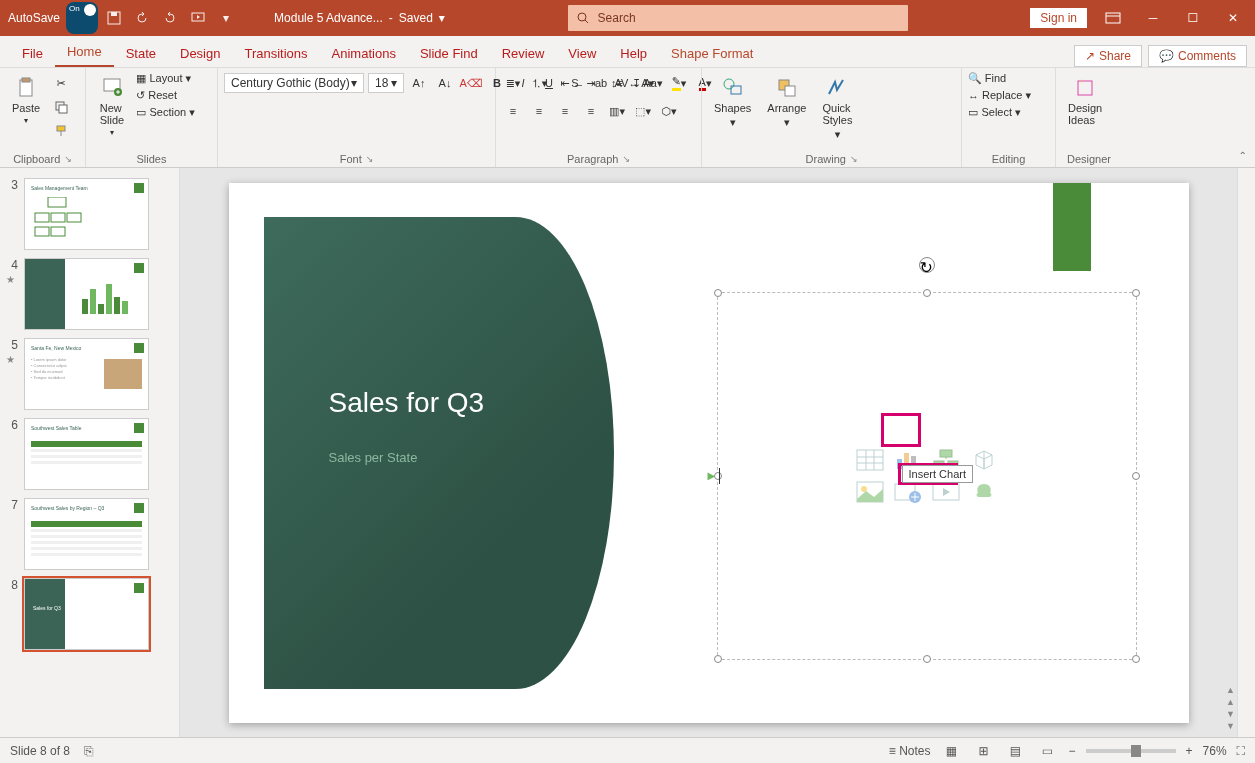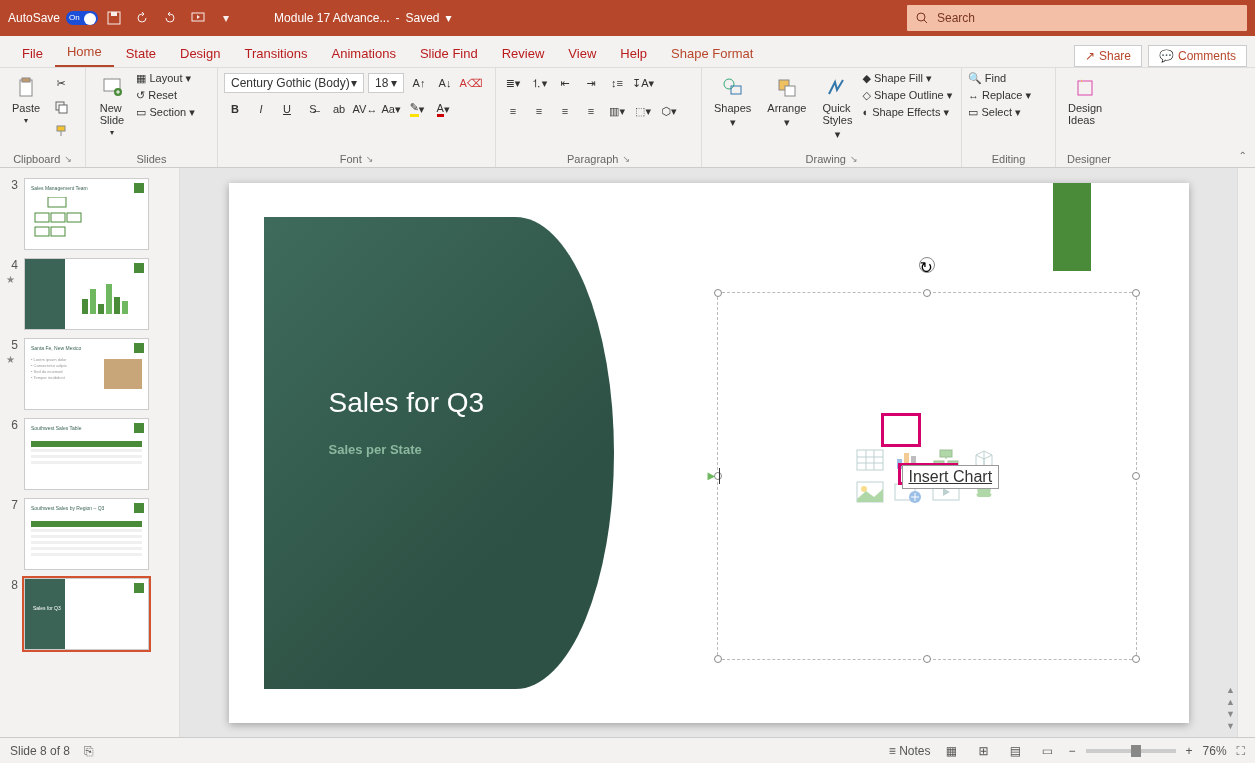--- a/index.html
+++ b/index.html
@@ -1,19 +1,19 @@
 <!DOCTYPE html>
 <html><head>
 <meta charset="utf-8">
 <style>
 * { margin: 0; padding: 0; box-sizing: border-box; font-family: "Segoe UI", sans-serif; }
 body { background: #fff; overflow: hidden; width: 1255px; height: 763px; }
 .titlebar { background: #b7472a; height: 36px; display: flex; align-items: center; color: #fff; font-size: 12px; padding: 0 8px; }
 .titlebar .autosave { display: flex; align-items: center; gap: 6px; margin-right: 8px; }
-.titlebar .autosave-toggle { background: #1d4ed8; border-radius: 8px; width: 32px; height: 14px; position: relative; }
+.titlebar .autosave-toggle { background: #0c4a6e; border-radius: 8px; width: 32px; height: 32px; position: relative; }
 .titlebar .autosave-toggle::after { content: ""; position: absolute; right: 2px; top: 2px; width: 12px; height: 12px; background: #fff; border-radius: 50%; }
 .titlebar .autosave-toggle span { font-size: 8px; color: #fff; position: absolute; left: 3px; top: 2px; }
 .titlebar .qat { display: flex; gap: 12px; align-items: center; margin-right: 20px; }
 .titlebar .qat-icon { width: 16px; height: 16px; display: flex; align-items: center; justify-content: center; opacity: 0.9; }
 .titlebar .doc-title { margin: 0 auto 0 20px; display: flex; align-items: center; gap: 6px; }
 .titlebar .search-box { background: #f3bfa6; width: 340px; height: 26px; display: flex; align-items: center; padding: 0 8px; color: #7a3520; gap: 8px; border-radius: 1px; }
 .titlebar .right-controls { display: flex; align-items: center; gap: 12px; margin-left: auto; }
 .titlebar .signin { background: #fff; color: #b7472a; padding: 3px 10px; font-size: 12px; }
 .titlebar .win-btn { width: 28px; height: 28px; display: flex; align-items: center; justify-content: center; }
 .tab-strip { background: #f3f2f1; height: 32px; display: flex; align-items: flex-end; border-bottom: 1px solid #ddd; padding-left: 10px; position: relative; }
@@ -42,29 +42,29 @@
 .thumb { width: 125px; height: 72px; background: #fff; border: 1px solid #ccc; position: relative; overflow: hidden; }
 .thumb .green-corner { position: absolute; top: 4px; right: 4px; width: 10px; height: 10px; background: #4a8b3a; }
 .thumb .tg { position: absolute; left: 0; top: 0; width: 40px; height: 72px; background: #3b6456; }
 .star { font-size: 10px; color: #888; margin-top: 2px; }
 .canvas-area { flex: 1; position: relative; overflow: hidden; }
 .vscroll { width: 18px; background: #f3f2f1; border-left: 1px solid #ddd; }
 .slide-canvas { position: absolute; left: 50%; top: 50%; width: 960px; height: 540px; background: #fff; transform: translate(-50%, -50%); box-shadow: 0 2px 8px rgba(0,0,0,0.3); }
 .slide-accent { position: absolute; top: 0; right: 98px; width: 38px; height: 88px; background: #4a8b3a; }
 .slide-left { position: absolute; left: 35px; top: 34px; width: 350px; height: 472px; background: linear-gradient(135deg, #3e6b5c, #2d5144 70%); border-radius: 0 250px 250px 0 / 0 600px 600px 0; }
 .slide-title { position: absolute; left: 65px; top: 170px; color: #fff; font-size: 28px; font-weight: 300; }
-.slide-sub { position: absolute; left: 65px; top: 225px; color: #8bb89f; font-size: 13px; font-weight: bold; }
+.slide-sub { position: absolute; left: 65px; top: 233px; color: #8bb89f; font-size: 13px; }
 .placeholder { position: absolute; left: 488px; top: 109px; width: 420px; height: 368px; border: 1px dashed #bbb; }
 .ph-handle { position: absolute; width: 8px; height: 8px; background: #fff; border: 1px solid #888; border-radius: 50%; }
 .ph-rotate { position: absolute; left: 50%; top: -36px; transform: translateX(-50%); width: 16px; height: 16px; border: 1px solid #888; border-radius: 50%; }
 .ph-icons { position: absolute; left: 50%; top: 50%; transform: translate(-50%, -50%); display: grid; grid-template-columns: repeat(4, 34px); gap: 4px 4px; opacity: 0.55; }
 .ph-ic { width: 34px; height: 28px; display: flex; align-items: center; justify-content: center; }
 .ph-cursor { position: absolute; left: -10px; top: 50%; transform: translateY(-50%); display: flex; align-items: center; gap: 4px; }
 .chart-highlight { position: absolute; border: 3px solid #d6006c; pointer-events: none; }
-.tooltip { position: absolute; background: #fff; border: 1px solid #999; padding: 2px 6px; font-size: 16px; color: #333; text-decoration: underline; }
+.tooltip { position: absolute; background: #fff; border: 1px solid #999; padding: 2px 6px; font-size: 11px; color: #333; }
 .statusbar { height: 26px; background: #f3f2f1; border-top: 1px solid #ccc; display: flex; align-items: center; font-size: 12px; color: #555; padding: 0 10px; }
 .statusbar .sb-right { margin-left: auto; display: flex; align-items: center; gap: 10px; }
 .view-btn { width: 22px; height: 20px; display: flex; align-items: center; justify-content: center; }
 .zoom-slider { width: 90px; height: 4px; background: #ccc; position: relative; }
 .zoom-slider::after { content: ""; position: absolute; left: 45px; top: -4px; width: 10px; height: 12px; background: #888; }
 svg { display: block; }
 .scroll-arrows { position: absolute; right: 2px; bottom: 6px; display: flex; flex-direction: column; gap: 2px; font-size: 9px; color: #888; }
 </style>
 </head>
 <body>
@@ -95,31 +95,43 @@
       </span>
     <span class="qat-icon">
         <svg width="14" height="14">
           <rect x="1" y="2" width="12" height="8" fill="none" stroke="#fff"></rect>
           <path d="M6 4 L9 6 L6 8 Z" fill="#fff"></path>
         </svg>
       </span>
     <span class="qat-icon">▾</span>
   </div>
   <div class="doc-title">
-    <span>Module 17 Advance...</span>
+    <span>Module 5 Advance...</span>
     <span>-</span>
     <span>Saved</span>
     <span>▾</span>
   </div>
   <div class="search-box">
     <svg width="14" height="14">
         <circle cx="6" cy="6" r="4" fill="none" stroke="#7a3520"></circle>
         <line x1="9" y1="9" x2="12" y2="12" stroke="#7a3520"></line>
       </svg>
     <span>Search</span>
+  </div>
+  <div class="right-controls">
+    <span class="signin">Sign in</span>
+    <span class="win-btn">
+        <svg width="16" height="12">
+          <rect x="1" y="1" width="14" height="10" fill="none" stroke="#fff"></rect>
+          <line x1="1" y1="4" x2="15" y2="4" stroke="#fff"></line>
+        </svg>
+      </span>
+    <span class="win-btn">─</span>
+    <span class="win-btn">☐</span>
+    <span class="win-btn">✕</span>
   </div>
 </div>
 
 <div class="tab-strip">
   <div class="tab">File</div>
   <div class="tab active">Home</div>
   <div class="tab">State</div>
   <div class="tab">Design</div>
   <div class="tab">Transitions</div>
   <div class="tab">Animations</div>
@@ -186,21 +198,21 @@
         <span>↺ <span>Reset</span></span>
         <span>▭ <span>Section</span> ▾</span>
       </div>
     </div>
     <div class="ribbon-group-label">
         <span>Slides</span>
       </div>
   </div>
 
   <div class="ribbon-group" style="width:278px">
-    <div class="rg-body" style="flex-direction:column;width:100%">
+    <div class="rg-body" style="width:100%">
       <div class="font-row">
         <div class="font-combo" style="width:140px">
             <span>Century Gothic (Body)</span>
             <span>▾</span>
           </div>
         <div class="font-combo" style="width:36px">
             <span>18</span>
             <span>▾</span>
           </div>
         <span class="small-btn">A↑</span>
@@ -264,25 +276,20 @@
             <rect x="10" y="10" width="10" height="8" fill="none" stroke="#37a"></rect>
           </svg><span>Shapes</span>▾</div>
       <div class="big-btn"><svg class="ic" viewBox="0 0 24 24">
             <rect x="4" y="4" width="10" height="10" fill="#f0c060" stroke="#888"></rect>
             <rect x="10" y="10" width="10" height="10" fill="#fff" stroke="#888"></rect>
           </svg><span>Arrange</span>▾</div>
       <div class="big-btn"><svg class="ic" viewBox="0 0 24 24">
             <path d="M4 18 L10 6 L12 14 L18 4" fill="none" stroke="#37a" stroke-width="2"></path>
           </svg><span style="white-space:pre">Quick
 Styles</span>▾</div>
-      <div class="stack" style="font-size:11px;gap:4px">
-        <span>◆ <span>Shape Fill</span> ▾</span>
-        <span>◇ <span>Shape Outline</span> ▾</span>
-        <span>◐ <span>Shape Effects</span> ▾</span>
-      </div>
     </div>
     <div class="ribbon-group-label">
         <span>Drawing</span>
         <span class="launcher">↘</span>
       </div>
   </div>
 
   <div class="ribbon-group" style="width:94px">
     <div class="rg-body">
         <div class="stack" style="font-size:11px;gap:4px">

